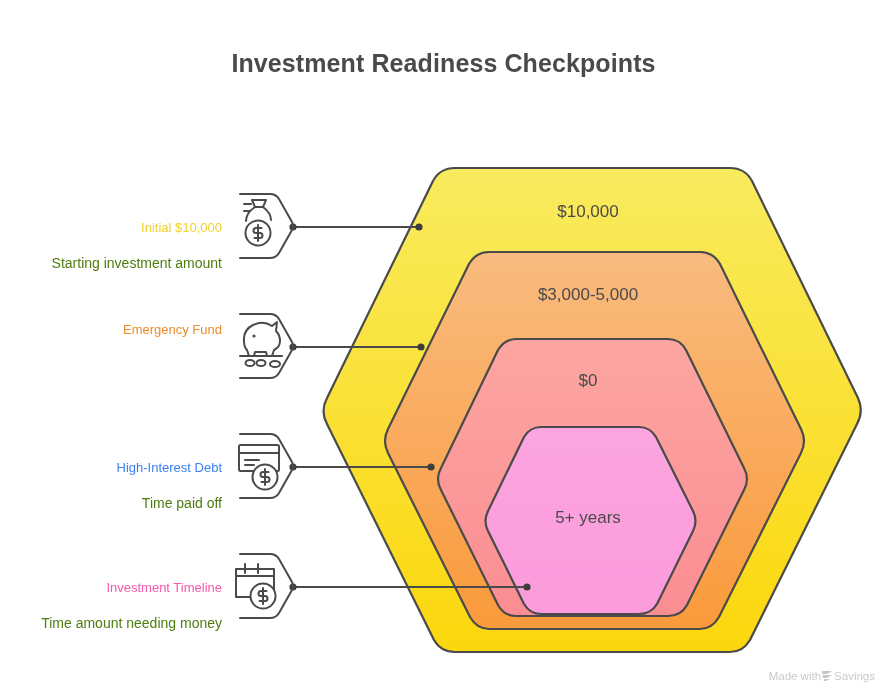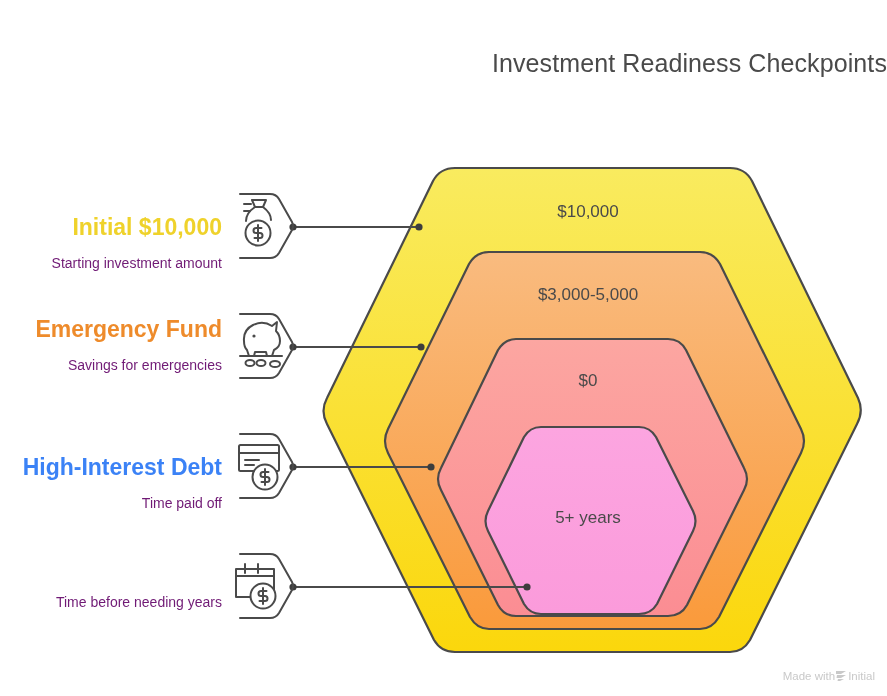--- a/index.html
+++ b/index.html
@@ -14,43 +14,43 @@
     overflow: hidden;
     font-family: "Liberation Sans", sans-serif;
     color: #4a4a4a;
   }
 
   #chart-title {
     position: absolute;
     top: 49px;
     left: 0;
     width: 887px;
-    text-align: right;
+    text-align: center;
     font-size: 25px;
-    font-weight: normal;
+    font-weight: bold;
     color: #4a4a4a;
     letter-spacing: 0.1px;
   }
 
   
   .legend-item {
     position: absolute;
     left: 0;
     width: 222px;
     text-align: right;
   }
   .legend-title {
-    font-size: 23px;
-    font-weight: bold;
+    font-size: 13px;
+    font-weight: normal;
     line-height: 21px;
     white-space: nowrap;
   }
   .legend-sub {
     font-size: 14px;
-    color: #701a75;
+    color: #4d7c0f;
     line-height: 19px;
     margin-top: 16px;
     white-space: nowrap;
   }
 
   #legend-0 { top: 217px; }
   #legend-1 { top: 319px; }
   #legend-2 { top: 457px; }
   #legend-3 { top: 577px; }
 
@@ -155,30 +155,30 @@
   </g>
 </svg>
 
 <div class="legend-item" id="legend-0">
   <div class="legend-title" style="color:#EFD22B">Initial $10,000</div>
   <div class="legend-sub">Starting investment amount</div>
 </div>
 
 <div class="legend-item" id="legend-1">
   <div class="legend-title" style="color:#EE8B2B">Emergency Fund</div>
-  <div class="legend-sub">Savings for emergencies</div>
 </div>
 
 <div class="legend-item" id="legend-2">
   <div class="legend-title" style="color:#3b82f6">High-Interest Debt</div>
   <div class="legend-sub">Time paid off</div>
 </div>
 
 <div class="legend-item" id="legend-3">
-  <div class="legend-sub">Time before needing years</div>
+  <div class="legend-title" style="color:#F45AAE">Investment Timeline</div>
+  <div class="legend-sub">Time amount needing money</div>
 </div>
 
 <div class="icon-slot" id="icon-0">
   <svg width="72" height="74" viewBox="0 0 72 74" xmlns="http://www.w3.org/2000/svg">
     <path d="M 10,5 L 40,5 Q 46,5 49,10 L 62,33 Q 64,37 62,41 L 49,64 Q 46,69 40,69 L 10,69" fill="none" stroke="#4a4a4a" stroke-width="2" stroke-linecap="round" stroke-linejoin="round"></path>
     <g fill="none" stroke="#4a4a4a" stroke-width="2" stroke-linecap="round" stroke-linejoin="round">
       <path d="M 22,11 L 36,11 L 33,18 L 25,18 Z"></path>
       <path d="M 25,18 Q 16,24 16,32"></path>
       <path d="M 33,18 Q 41,24 41,31"></path>
       <path d="M 14,15 L 21,15"></path>
@@ -234,14 +234,14 @@
   </svg>
 </div>
 
 <div id="made-with">
   <span>Made with</span>
   <svg id="napkin-mark" width="13" height="13" viewBox="0 0 13 13" xmlns="http://www.w3.org/2000/svg">
     <path d="M 1,2 L 11,2 L 6,5 L 1,5 Z" fill="#c9c9c9"></path>
     <path d="M 2,6 L 11,6 L 6,9 L 1.5,9 Z" fill="#c9c9c9"></path>
     <path d="M 3,10 L 9,10 L 5,12 L 2.5,12 Z" fill="#c9c9c9"></path>
   </svg>
-  <span>Initial</span>
+  <span>Savings</span>
 </div>
 
 </body></html>

